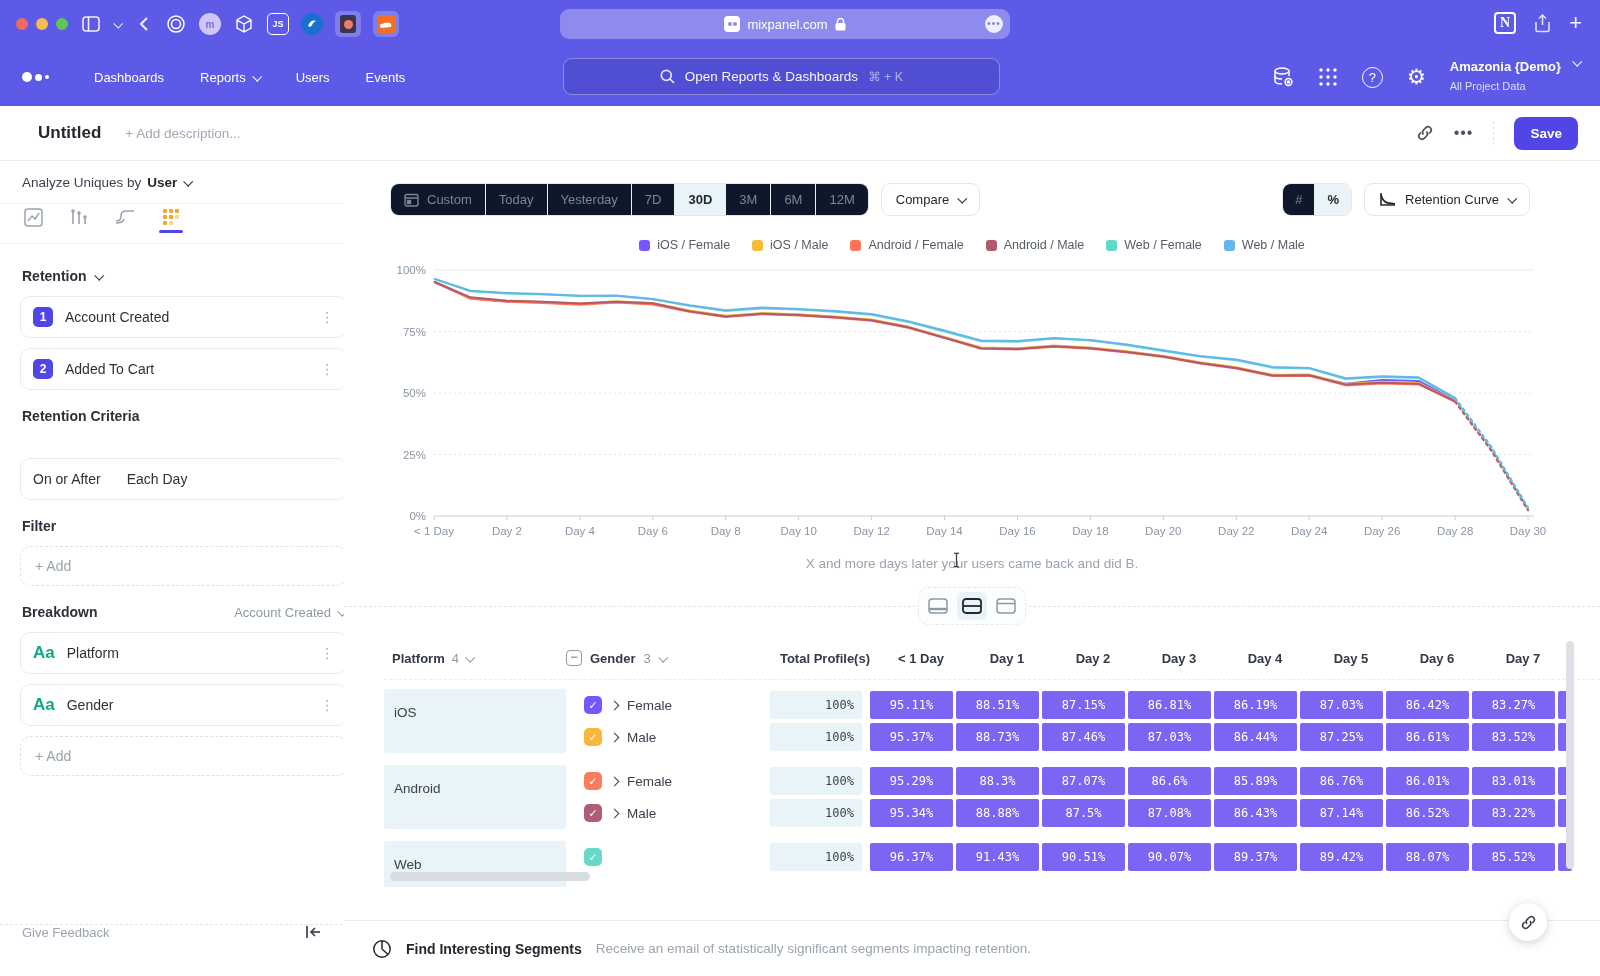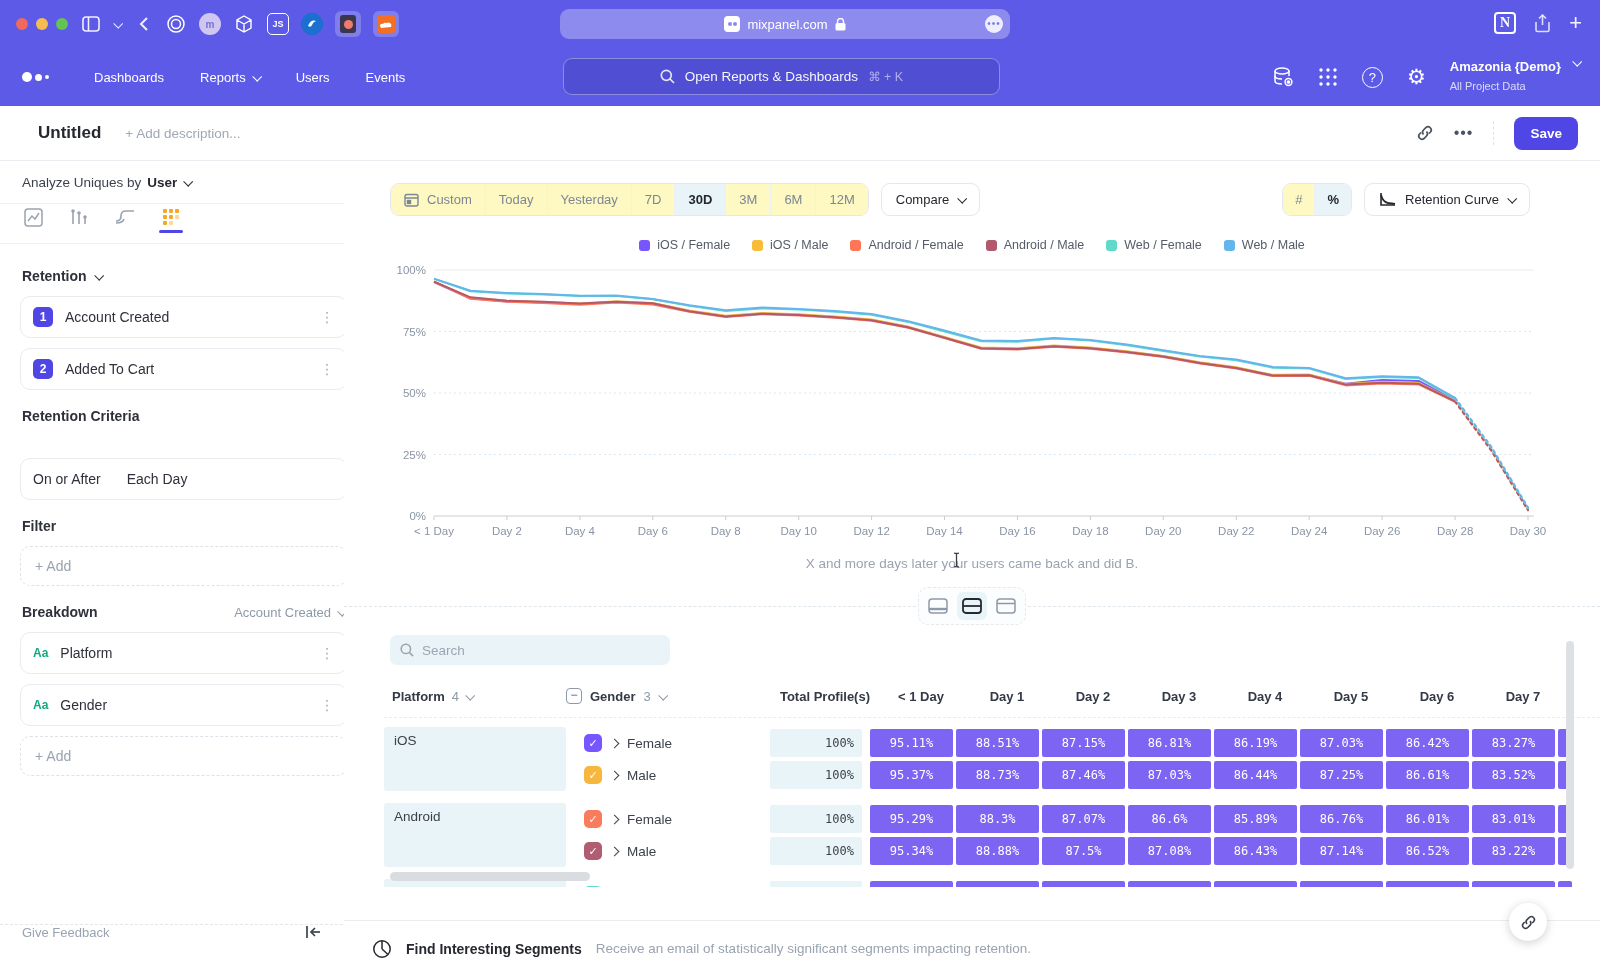--- a/index.html
+++ b/index.html
@@ -56,32 +56,32 @@
   .sb-row1 { height:43px; display:flex; align-items:center; padding:0 22px; font-size:13.5px; color:#3c414c; border-bottom:1px solid #eef1f4; }
   .sb-row1 b { margin-left:6px; font-weight:700; color:#26282f; display:flex; align-items:center; gap:7px;}
   .sb-tabs { height:40px; display:flex; align-items:flex-start; gap:24px; padding:6px 22px 0; border-bottom:1px solid #eef1f4; position:relative; }
   .sb-tab { width:22px; height:22px; display:flex; align-items:center; justify-content:center; position:relative; padding-bottom:8px; }
   .sb-tab.active:after { content:""; position:absolute; left:-1px; right:-1px; bottom:-1px; height:3px; background:#4f46e5; border-radius:2px; }
   .sb-body { padding:14px 20px 0; }
   .sb-h { font-size:14px; font-weight:700; color:#2e313a; display:flex; align-items:center; gap:8px; margin:10px 2px 12px; }
   .sb-card { border:1px solid #e8ebef; border-radius:10px; height:42px; display:flex; align-items:center; padding:0 12px; margin-bottom:10px; background:#fff; font-size:14px; color:#2e313a; }
   .sb-card .kebab { margin-left:auto; color:#a3abb7; font-size:14px; }
   .badge-num { width:20px; height:20px; border-radius:5px; background:#4f46e5; color:#fff; font-size:12px; font-weight:700; display:flex; align-items:center; justify-content:center; margin-right:12px; }
-  .aa { color:#13a883; font-size:12px; font-weight:700; margin-right:12px; }
+  .aa { color:#13a883; font-size:17px; font-weight:700; margin-right:12px; }
   .sb-label { font-size:14px; font-weight:700; color:#2e313a; margin:18px 2px 12px; display:flex; align-items:center; }
   .sb-label .scope { margin-left:auto; font-weight:400; color:#8e99a8; font-size:13px; display:flex; align-items:center; gap:7px; }
   .add-card { border:1px dashed #dde2e8; border-radius:10px; height:40px; display:flex; align-items:center; padding:0 14px; color:#9aa3b0; font-size:14px; margin-bottom:10px; }
   .crit-card { gap:26px;margin-top:34px; }
   .sb-foot { position:absolute; bottom:0; left:0; width:343px; height:52px; border-top:1px dashed #e3e7eb; display:flex; padding:0 22px; color:#9aa3b0; font-size:13px; }
   .collapse-ico { margin-left:auto; color:#3c414c; }
 
   
   .toolbar { margin:22px 70px 0 46px; display:flex; align-items:center; }
   .seg { display:flex; border:1px solid #e4e7eb; border-radius:9px; background:#fff; overflow:hidden; }
-  .seg-btn { font-size:13px; color:#7d8694; padding:8px 13px; border-right:1px solid #eef1f4; display:flex; align-items:center; gap:8px; background:#fef9c3; border-top:none;border-bottom:none;border-left:none; cursor:pointer; font-family:inherit;}
+  .seg-btn { font-size:13px; color:#7d8694; padding:8px 13px; border-right:1px solid #eef1f4; display:flex; align-items:center; gap:8px; background:#0f172a; border-top:none;border-bottom:none;border-left:none; cursor:pointer; font-family:inherit;}
   .seg-btn:last-child { border-right:none; }
   .seg-btn.active { background:#e9f4f8; color:#26282f; font-weight:600; }
   .btn-plain { border:1px solid #e4e7eb; border-radius:9px; background:#fff; font-size:13px; color:#26282f; padding:8px 14px; display:flex; align-items:center; gap:9px; margin-left:12px; font-family:inherit; cursor:pointer;}
   .tb-right { margin-left:auto; display:flex; align-items:center; }
 
   
   .legend { margin-top:22px; display:flex; justify-content:center; gap:22px; }
   .lg-item { display:flex; align-items:center; gap:7px; font-size:12.5px; color:#555c68; }
   .lg-sw { width:11px; height:11px; border-radius:3px; }
   .chart-wrap { margin-left:44px; margin-top:4px; position:relative; }
@@ -101,21 +101,21 @@
   .search-box { margin:8px 0 0 46px; width:280px; height:30px; background:#eaf4f8; border-radius:7px; display:flex; align-items:center; padding:0 10px; gap:8px; color:#9aa6b2; font-size:13.5px; }
   .thead { display:flex; align-items:center; margin:14px 0 0 40px; height:34px; font-size:13px; color:#333a46; font-weight:600; }
   .th-platform { width:182px; display:flex; align-items:center; gap:7px; padding-left:8px;}
   .th-gender { width:204px; display:flex; align-items:center; gap:8px; }
   .th-count { color:#8e99a8; font-weight:400; }
   .th-total { width:100px; text-align:right; }
   .th-day { width:86px; text-align:center; }
   .minus-box { width:16px; height:16px; border:1.5px solid #8e99a8; border-radius:4px; color:#8e99a8; font-size:12px; line-height:13px; text-align:center; }
   .tbody { margin-left:40px; margin-top:4px; border-top:1px dashed #e6ecf0; padding-top:9px; }
   .t-group { display:flex; margin-bottom:12px; }
-  .t-platform { width:182px; background:#e9f4f8; border-radius:3px; padding:6px 10px; font-size:13.5px; color:#3c414c; }
+  .t-platform { width:182px; background:#e9f4f8; border-radius:3px; padding:16px 10px; font-size:13.5px; color:#3c414c; }
   .t-rows { flex:1; }
   .t-row { height:32px; display:flex; align-items:center; }
   .t-gender { width:204px; display:flex; align-items:center; gap:9px; padding-left:18px; font-size:13.5px; color:#3c414c; }
   .cbx { width:18px; height:18px; border-radius:5px; color:#fff; font-size:11px; display:flex; align-items:center; justify-content:center; }
   .t-total { width:92px; height:28px; background:#e9f4f8; border-radius:2px; text-align:right; line-height:28px; padding-right:8px; font-family:"DejaVu Sans Mono", monospace; font-size:12px; color:#3c414c; margin-right:8px; }
   .t-cells { display:flex; gap:3px; }
   .p-cell { width:83px; height:28px; background:#7e64f2; border-radius:2px; color:#fff; font-family:"DejaVu Sans Mono", monospace; font-size:12px; text-align:center; line-height:28px; }
   .p-cell.partial { width:14px; }
   .hscroll { position:absolute; left:46px; bottom:6px; width:200px; height:9px; border-radius:5px; background:#d9dde2; }
   .vscroll { position:absolute; right:26px; top:14px; width:8px; height:228px; border-radius:4px; background:#dde1e6; }
@@ -518,27 +518,20 @@
       <button class="tg">
           <svg width="20" height="16" viewBox="0 0 20 16" fill="none" stroke="#8e99a8" stroke-width="1.5">
             <rect x="1" y="1" width="18" height="14" rx="3"></rect>
             <line x1="1" y1="5.5" x2="19" y2="5.5"></line>
           </svg>
         </button>
     </div>
   </div>
 
   <div class="table-sec">
-    <div class="search-box">
-      <svg width="14" height="14" viewBox="0 0 15 15" fill="none" stroke="#9aa6b2" stroke-width="1.7">
-          <circle cx="6.3" cy="6.3" r="5"></circle>
-          <line x1="10" y1="10" x2="14" y2="14"></line>
-        </svg>
-      <span>Search</span>
-    </div>
     <div class="thead">
       <div class="th-platform">
         <span>Platform</span>
           <span class="th-count">4</span>
           <span class="chev" style="color:#8e99a8"></span>
       </div>
       <div class="th-gender">
         <span class="minus-box">−</span>
         <span>Gender</span>
           <span class="th-count">3</span>

